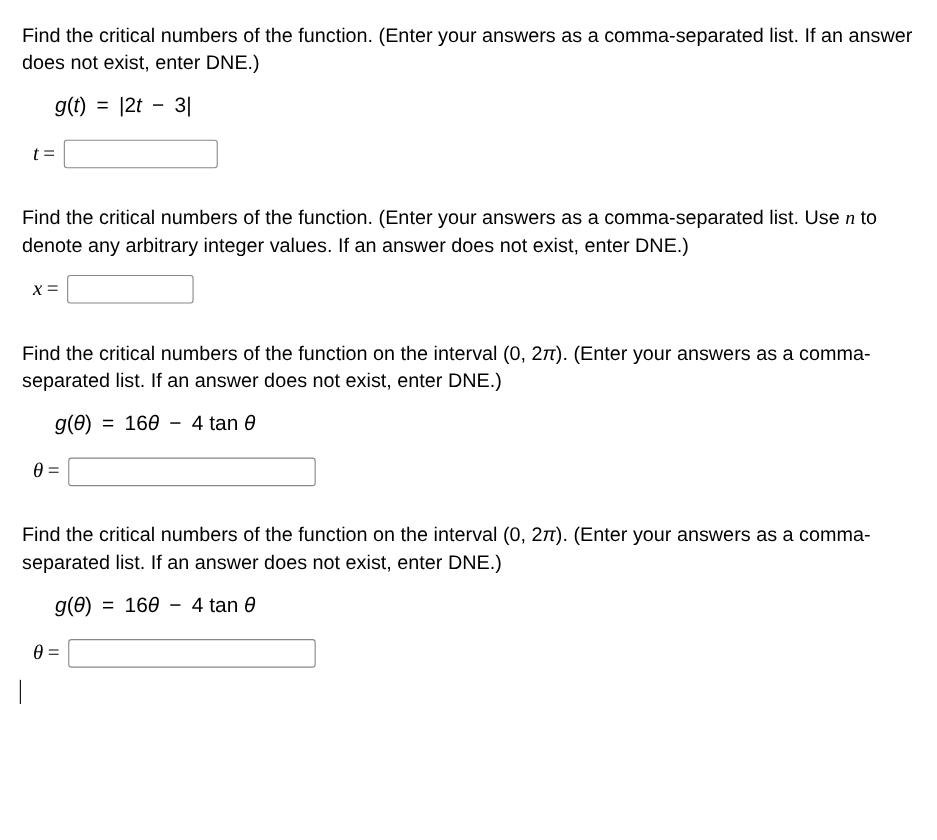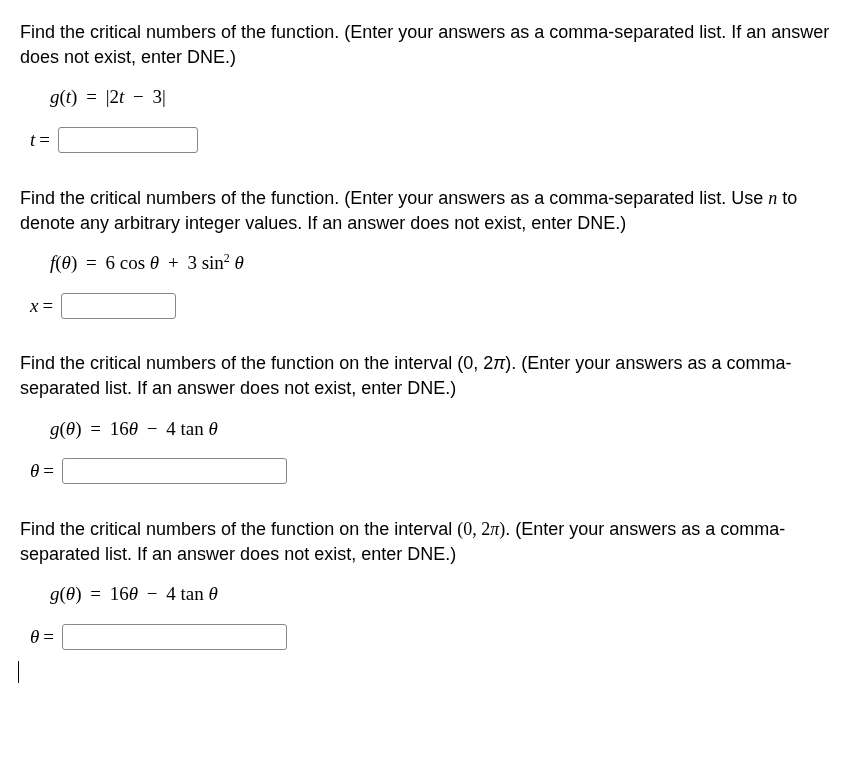--- a/index.html
+++ b/index.html
@@ -12,21 +12,21 @@
     box-sizing: border-box;
     line-height: 1.4;
   }
   .problem {
     margin-bottom: 32px;
   }
   .question {
     margin-bottom: 14px;
   }
   .equation {
-    font-family: Liberation Serif, serif;
+    font-family: Liberation Sans, sans-serif;
     font-size: 19px;
     margin: 10px 0 16px 30px;
     font-style: italic;
   }
   .equation .func {
     font-style: italic;
   }
   .equation .op {
     font-style: normal;
     margin: 0 4px;
@@ -98,25 +98,20 @@
     <span class="answer-label"><span>t</span><span class="eq">=</span></span>
     <input type="text" class="answer-input w-140" value="" style="">
   </div>
 </div>
 
 
 <div class="problem">
   <div class="question">
     <span>Find the critical numbers of the function. (Enter your answers as a comma-separated list. Use </span><span class="italic-n">n</span><span> to denote any arbitrary integer values. If an answer does not exist, enter DNE.)</span>
   </div>
-  <div class="equation">
-    <span class="func">f</span><span class="num">(</span><span class="func">θ</span><span class="num">)</span>
-    <span class="op">=</span>
-    <span class="num">6</span> <span style="font-style:normal">cos</span> <span class="func">θ</span> <span class="op">+</span> <span class="num">3</span> <span style="font-style:normal">sin</span><sup>2</sup> <span class="func">θ</span>
-  </div>
   <div class="answer-row">
     <span class="answer-label"><span>x</span><span class="eq">=</span></span>
     <input type="text" class="answer-input w-120" value="" style="">
   </div>
 </div>
 
 
 <div class="problem">
   <div class="question">
     <span>Find the critical numbers of the function on the interval </span><span style="font-family:Liberation Sans, sans-serif;">(0, 2<span style="font-style:italic;">π</span>)</span><span>. (Enter your answers as a comma-separated list. If an answer does not exist, enter DNE.)</span>
@@ -128,21 +123,21 @@
   </div>
   <div class="answer-row">
     <span class="answer-label"><span>θ</span><span class="eq">=</span></span>
     <input type="text" class="answer-input w-230" value="" style="">
   </div>
 </div>
 
 
 <div class="problem" style="margin-bottom:8px;">
   <div class="question">
-    <span>Find the critical numbers of the function on the interval </span><span style="font-family:Liberation Serif, serif;">(0, 2<span style="font-style:italic;">π</span>)</span><span>. (Enter your answers as a comma-separated list. If an answer does not exist, enter DNE.)</span>
+    <span>Find the critical numbers of the function on the interval </span><span style="font-family:Liberation Sans, sans-serif;">(0, 2<span style="font-style:italic;">π</span>)</span><span>. (Enter your answers as a comma-separated list. If an answer does not exist, enter DNE.)</span>
   </div>
   <div class="equation">
     <span class="func">g</span><span class="num">(</span><span class="func">θ</span><span class="num">)</span>
     <span class="op">=</span>
     <span class="num">16</span><span class="func">θ</span> <span class="op">−</span> <span class="num">4</span> <span style="font-style:normal">tan</span> <span class="func">θ</span>
   </div>
   <div class="answer-row">
     <span class="answer-label"><span>θ</span><span class="eq">=</span></span>
     <input type="text" class="answer-input w-230" value="" style="">
   </div>

